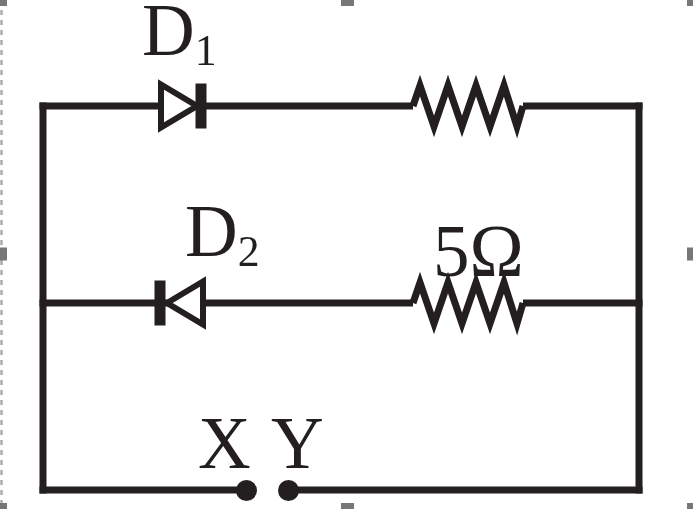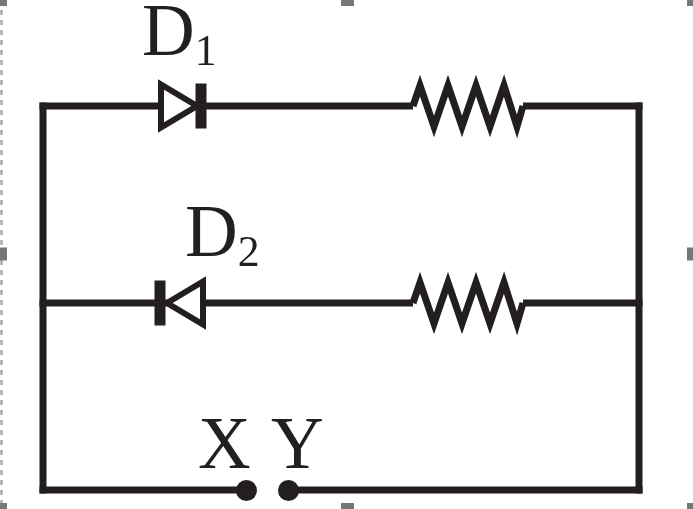--- a/index.html
+++ b/index.html
@@ -86,18 +86,19 @@
       <rect x="341" y="503" width="13" height="13"></rect>
       <rect x="687" y="503" width="13" height="13"></rect>
     </g>
   </svg>
 
   <div class="lbl lbl-d1"><span>D</span><span class="sub">1</span></div>
 
 
   <div class="lbl lbl-d2"><span>D</span><span class="sub">2</span></div>
 
+  <div class="lbl lbl-r2">5Ω</div>
 
   <div class="lbl lbl-x">X</div>
 
   <div class="lbl lbl-y">Y</div>
 
 </div>
 
 </body></html>

